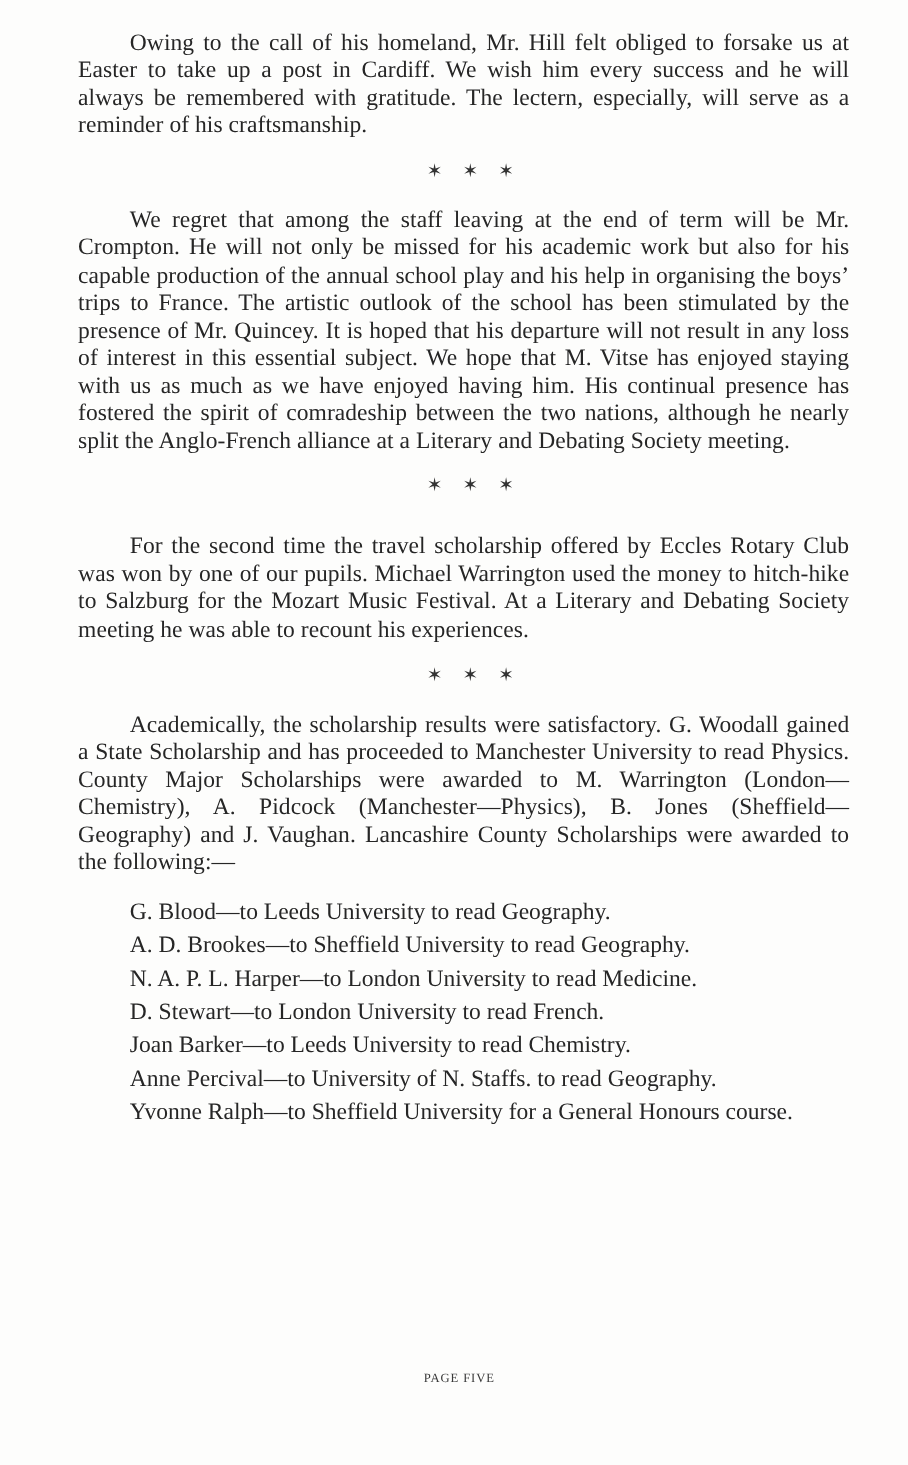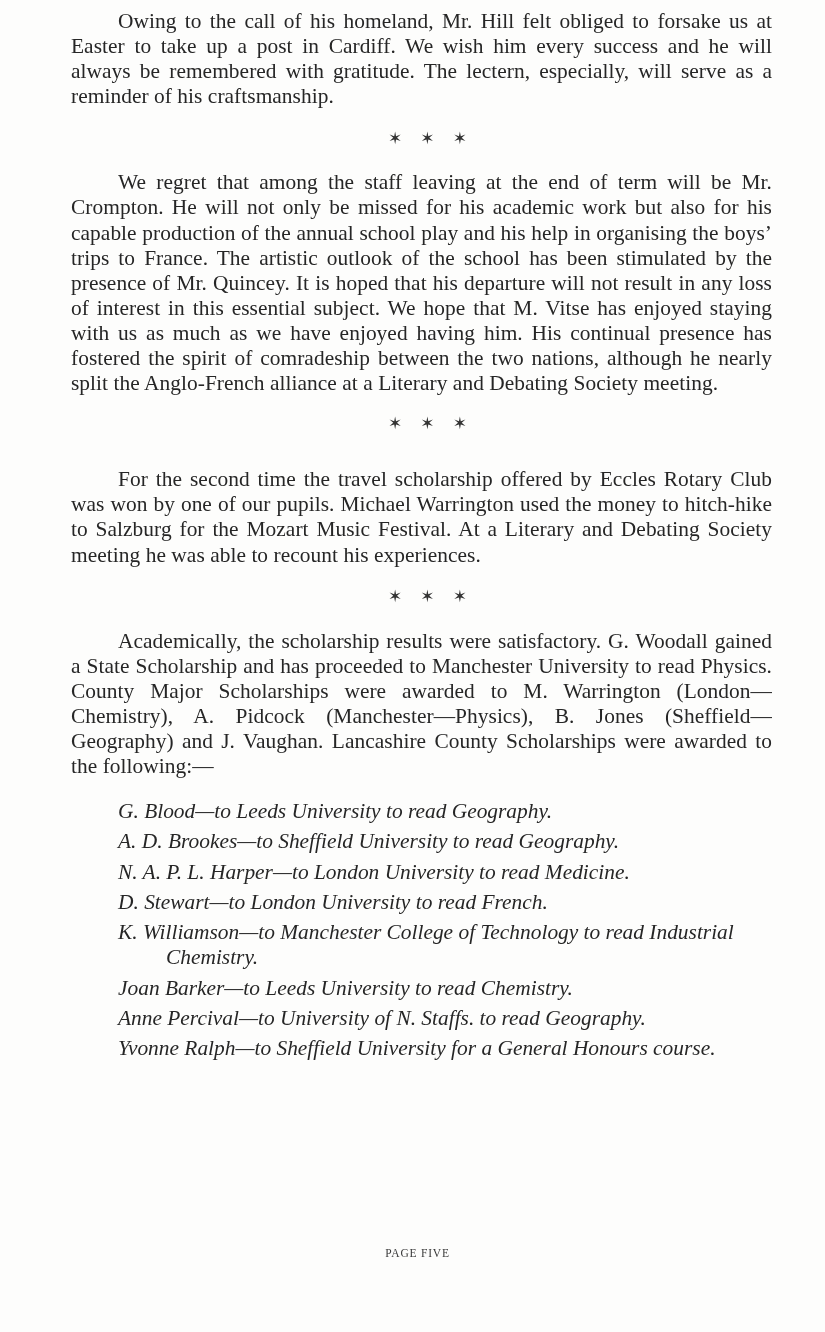--- a/index.html
+++ b/index.html
@@ -11,21 +11,21 @@
       width: 825px;
       height: 1332px;
       position: relative;
       overflow: hidden;
       color: #262626;
       font-family: "Liberation Serif", "DejaVu Serif", serif;
     }
     .page {
       position: absolute;
       left: 71px;
-      top: 9px;
+      top: 26px;
       width: 701px;
     }
     .para {
       margin: 0;
       font-size: 21.4px;
       line-height: 25.1px;
       text-align: justify;
       text-indent: 47px;
       hyphens: manual;
       letter-spacing: 0.05px;
@@ -36,21 +36,20 @@
       line-height: 20px;
       word-spacing: 14px;
       color: #333;
       margin: 0;
       padding-left: 12px;
     }
     .list {
       margin: 0;
       padding: 0;
       list-style: none;
-      font-style: italic;
     }
     .list li {
       font-size: 21.4px;
       line-height: 25px;
       padding-left: 95px;
       text-indent: -48px;
       margin-bottom: 5.3px;
       text-align: left;
     }
     .footer {
@@ -86,20 +85,19 @@
   <p class="para" id="p3">For the second time the travel scholarship offered by Eccles Rotary Club was won by one of our pupils.  Michael Warrington used the money to hitch-hike to Salzburg for the Mozart Music Festival. At a Literary and Debating Society meeting he was able to recount his experiences.</p>
   <p class="stars" id="s3">✶ ✶ ✶</p>
 
   <p class="para" id="p4">Academically, the scholarship results were satisfactory. G. Woodall gained a State Scholarship and has proceeded to Manchester University to read Physics.  County Major Scholar­ships were awarded to M. Warrington (London—Chemistry), A. Pidcock (Manchester—Physics), B. Jones (Sheffield—Geography) and J. Vaughan.  Lancashire County Scholarships were awarded to the following:—</p>
 
   <ul class="list" id="list1">
     <li>G. Blood—to Leeds University to read Geography.</li>
     <li>A. D. Brookes—to Sheffield University to read Geography.</li>
     <li>N. A. P. L. Harper—to London University to read Medicine.</li>
     <li>D. Stewart—to London University to read French.</li>
-    <li>K. Williamson—to Manchester College of Technology to read Industrial Chemistry.</li>
     <li>Joan Barker—to Leeds University to read Chemistry.</li>
     <li>Anne Percival—to University of N. Staffs. to read Geography.</li>
     <li>Yvonne Ralph—to Sheffield University for a General Honours course.</li>
   </ul>
 </div>
 
 <div class="footer">PAGE FIVE</div>
 
 </body></html>

